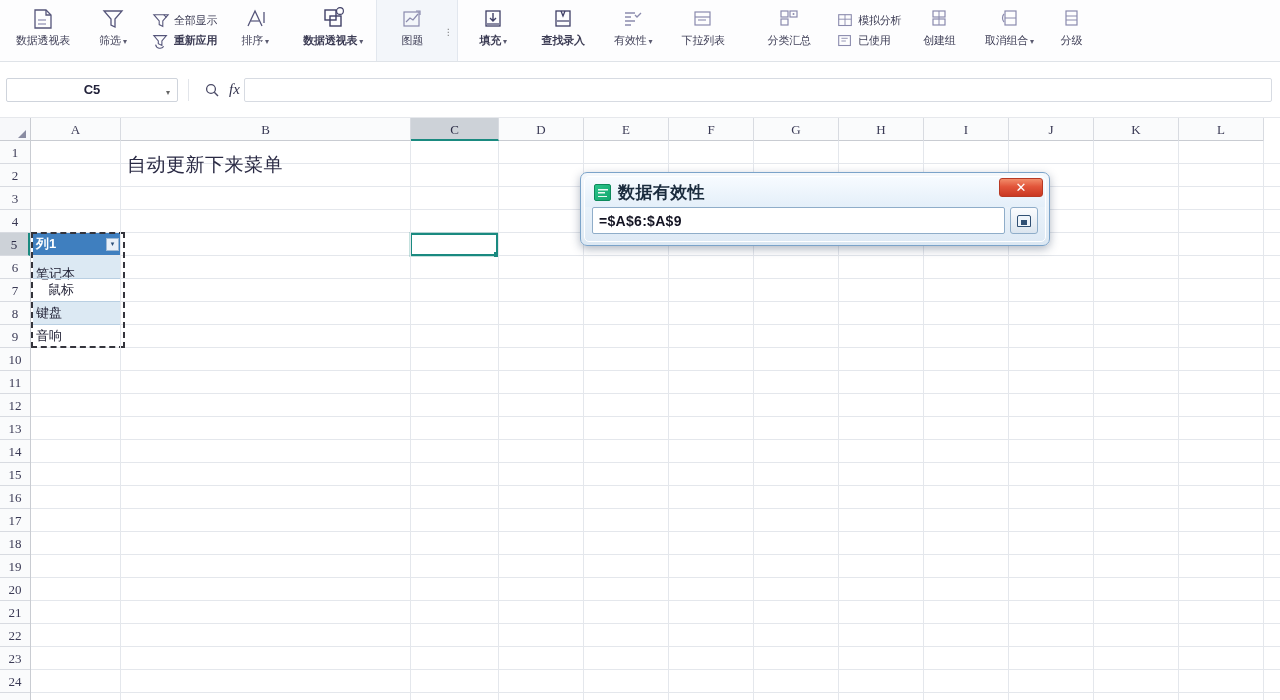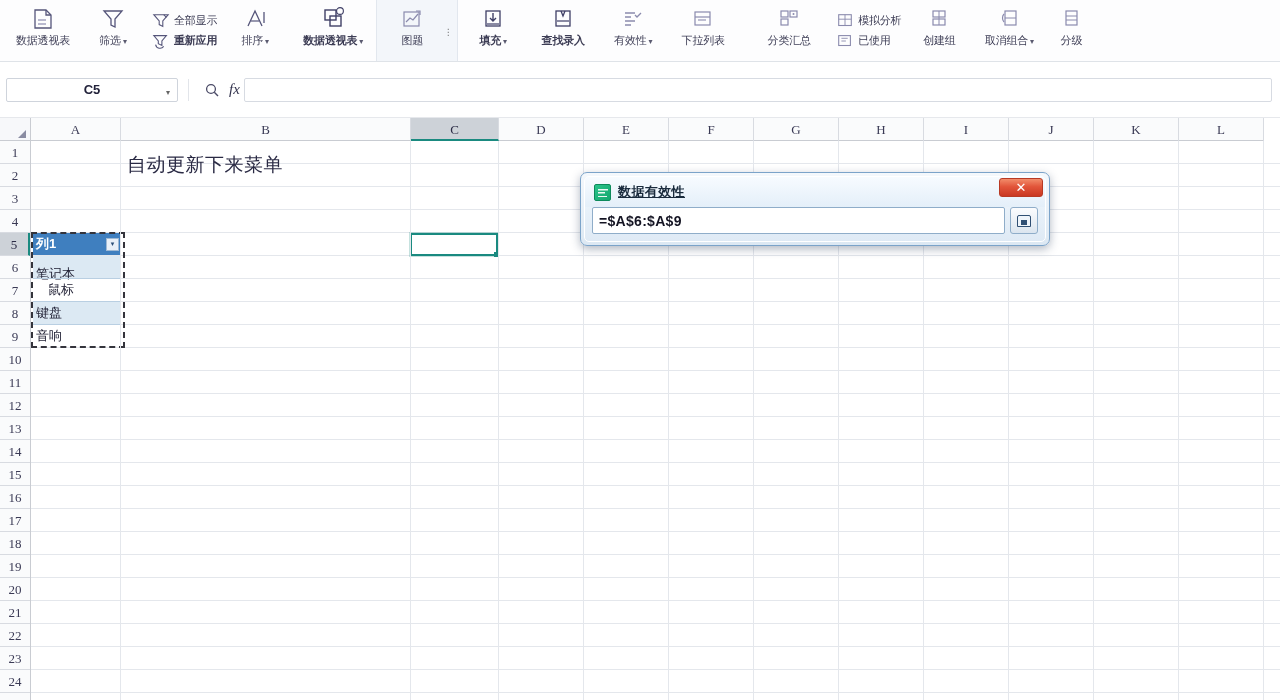--- a/index.html
+++ b/index.html
@@ -292,26 +292,25 @@
     content: "";
     position: absolute; left: 3px; top: 4px;
     width: 10px; height: 8px;
     background:
       linear-gradient(#ffffff,#ffffff) 0 0/10px 1.5px no-repeat,
       linear-gradient(#ffffff,#ffffff) 0 3.5px/7px 1.5px no-repeat,
       linear-gradient(#ffffff,#ffffff) 0 7px/9px 1.5px no-repeat;
     opacity: .92;
   }
   .dlg-titletext {
-    font-size: 13px;
+    font-size: 17px;
     color: #1a2b3d;
     font-weight: bold;
     letter-spacing: 0.4px;
     filter: blur(0.2px);
-    text-decoration: underline;
   }
   .dlg-close {
     position: absolute; right: 2px; top: 1px;
     width: 44px; height: 19px;
     background: linear-gradient(180deg,#f28c6a 0%, #e2553a 45%, #c93822 100%);
     border: 1px solid #b83a24;
     border-radius: 3px;
     display: flex; align-items: center; justify-content: center;
     color: #ffffff;
     font-size: 13px; font-weight: bold;

